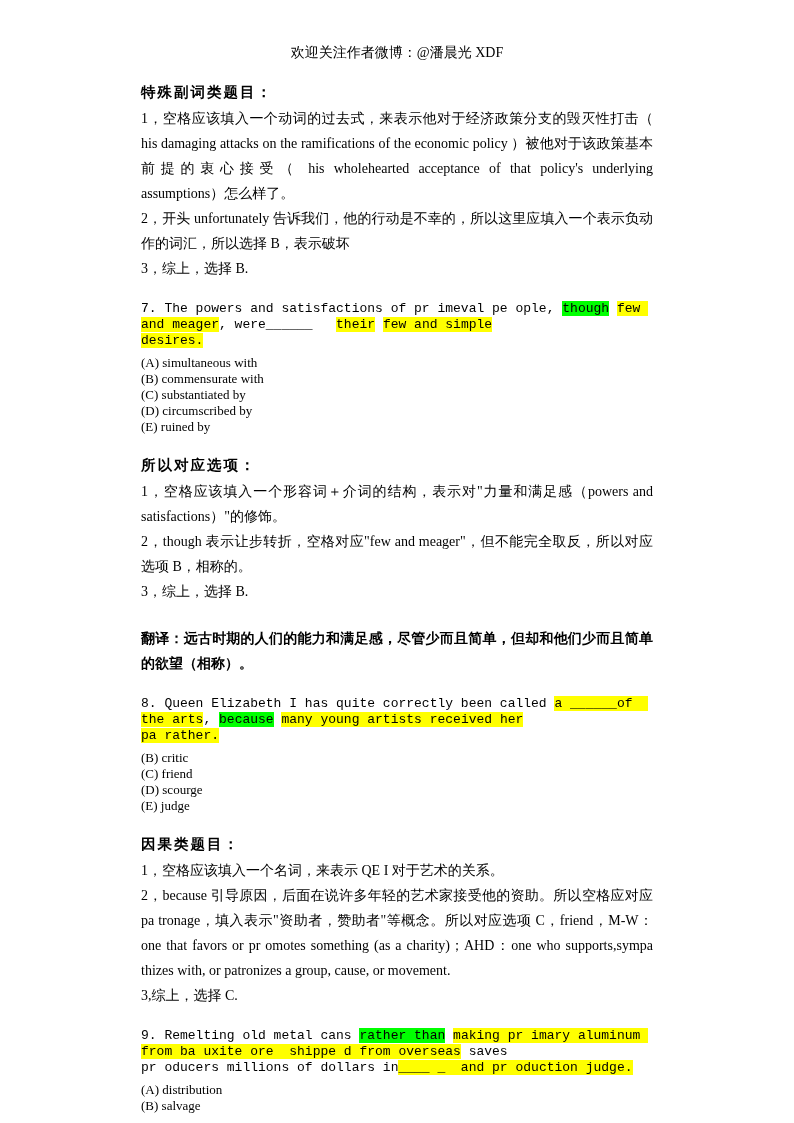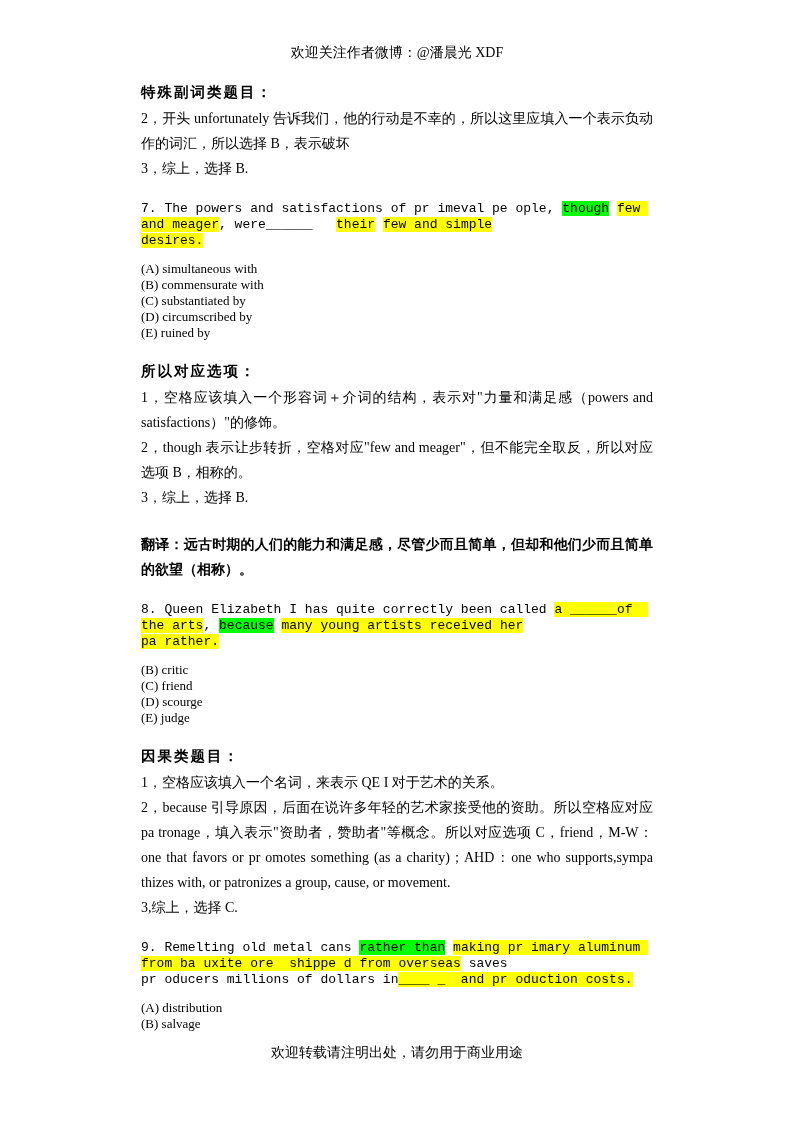--- a/index.html
+++ b/index.html
@@ -32,37 +32,38 @@
   }
   .cn-p.translation { font-weight:bold; margin-top:22px; }
   .question-block { margin-top:20px; }
   .qtext {
     font-size:13px;
     line-height:16px;
     margin:0;
     white-space:pre-wrap;
     font-family:Liberation Mono, monospace;
   }
-  .options { margin-top:12px; }
+  .options { margin-top:6px; }
   .option {
     font-size:13px;
     line-height:16px;
   }
   .hl-y { background:var(--highlight-yellow, #ffff00); }
   .hl-g { background:var(--highlight-green, #00ff00); }
 </style>
 </head>
 <body>
 
 <div class="page">
 
   <div class="center-line page-header">欢迎关注作者微博：@潘晨光 XDF</div>
 
   <div>
     <div class="cn-heading">特殊副词类题目：</div>
+    <p class="cn-p">1，空格应该填入一个动词的过去式，来表示他对于经济政策分支的毁灭性打击（ his damaging attacks on the ramifications of the economic policy ）被他对于该政策基本前提的衷心接受（ his wholehearted acceptance of that policy's underlying assumptions）怎么样了。</p>
     <p class="cn-p">2，开头 unfortunately 告诉我们，他的行动是不幸的，所以这里应填入一个表示负动作的词汇，所以选择 B，表示破坏</p>
     <p class="cn-p">3，综上，选择 B.</p>
   </div>
 
   <div class="question-block">
     <p class="qtext"><span>7. The powers and satisfactions of pr imeval pe ople, </span><span class="hl-g">though</span><span> </span><span class="hl-y">few and meager</span><span>, were______   </span><span class="hl-y">their</span><span> </span><span class="hl-y">few and simple</span><br><span class="hl-y">desires.</span></p>
     <div class="options">
       <div class="option">(A) simultaneous with</div>
       <div class="option">(B) commensurate with</div>
       <div class="option">(C) substantiated by</div>
@@ -90,21 +91,21 @@
   </div>
 
   <div>
     <div class="cn-heading">因果类题目：</div>
     <p class="cn-p">1，空格应该填入一个名词，来表示 QE I 对于艺术的关系。</p>
     <p class="cn-p">2，because 引导原因，后面在说许多年轻的艺术家接受他的资助。所以空格应对应 pa tronage，填入表示"资助者，赞助者"等概念。所以对应选项 C，friend，M-W：one that favors or pr omotes something (as a charity)；AHD：one who supports,sympa thizes with, or patronizes a group, cause, or movement.</p>
     <p class="cn-p">3,综上，选择 C.</p>
   </div>
 
   <div class="question-block">
-    <p class="qtext"><span>9. Remelting old metal cans </span><span class="hl-g">rather than</span><span> </span><span class="hl-y">making pr imary aluminum from ba uxite ore  shippe d from overseas</span><span> saves</span><br><span>pr oducers millions of dollars in</span><span class="hl-y">____ _  and pr oduction costs.</span></p>
+    <p class="qtext"><span>9. Remelting old metal cans </span><span class="hl-g">rather than</span><span> </span><span class="hl-y">making pr imary aluminum from ba uxite ore  shippe d from overseas</span><span> saves</span><br><span>pr oducers millions of dollars in</span><span class="hl-y">____ _  and pr oduction judge.</span></p>
     <div class="options">
       <div class="option">(A) distribution</div>
       <div class="option">(B) salvage</div>
     </div>
   </div>
 
   <div class="center-line page-footer">欢迎转载请注明出处，请勿用于商业用途</div>
 
 </div>
 

